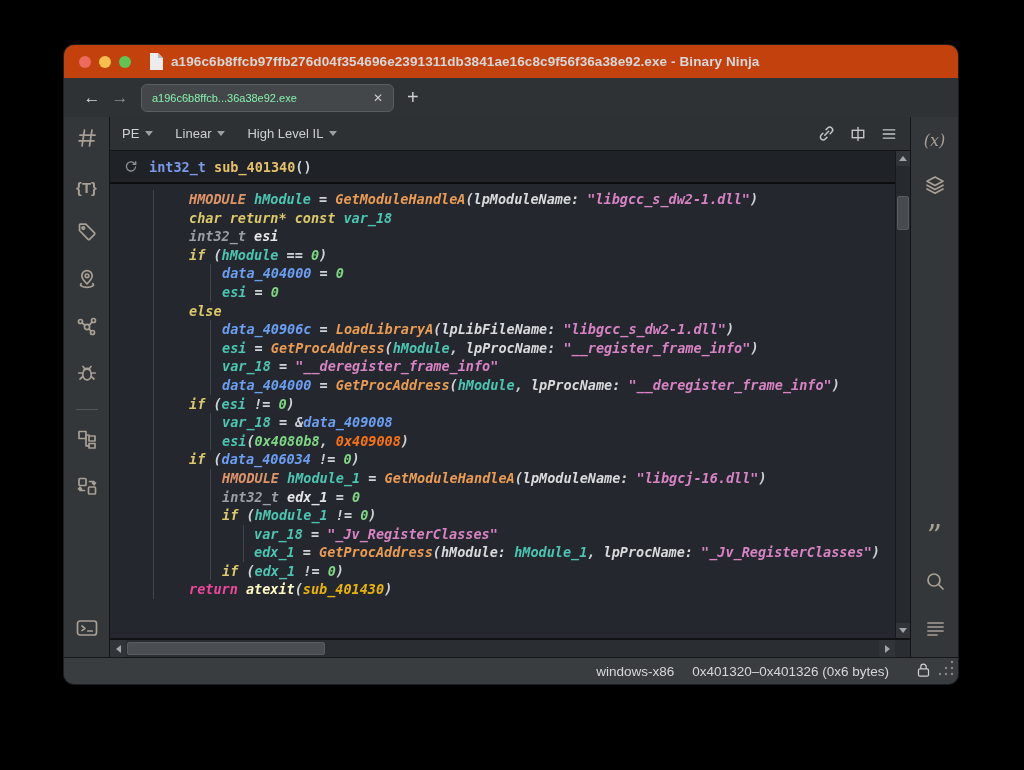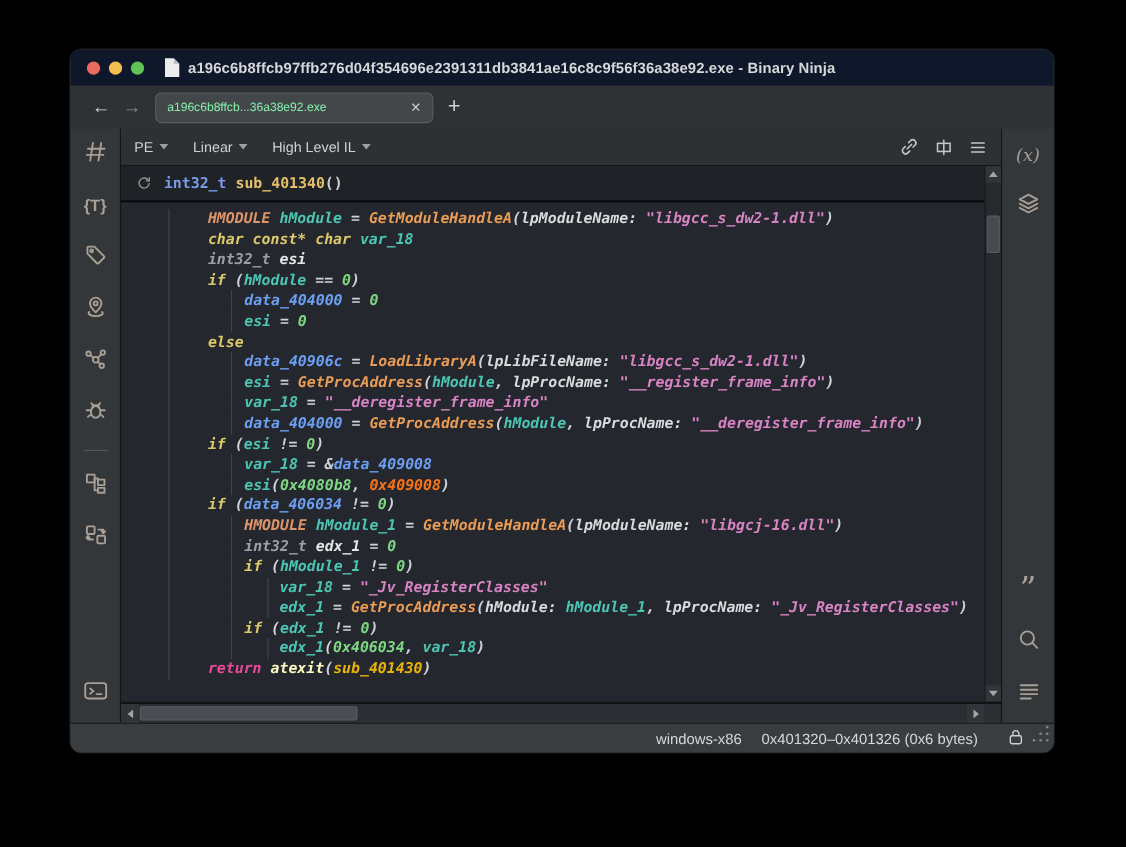--- a/index.html
+++ b/index.html
@@ -5,21 +5,21 @@
   * { margin:0; padding:0; box-sizing:border-box; }
   html,body { width:1024px; height:770px; background:#000; overflow:hidden;
               font-family:"Liberation Sans", sans-serif; }
 
   .window { position:absolute; left:64px; top:45px; width:894px; height:639px;
             background:#34373a; border-radius:10px; overflow:hidden;
             box-shadow:0 0 0 1px #1b1c1d, 0 18px 45px rgba(0,0,0,.6);
             display:flex; flex-direction:column; }
 
   
-  .titlebar { height:33px; background:#0f172a; display:flex; align-items:center;
+  .titlebar { height:33px; background:#c2410c; display:flex; align-items:center;
               padding-left:15px; flex:0 0 auto; }
   .light { width:12px; height:12px; border-radius:50%; margin-right:8px; }
   .doc-icon { margin-left:9px; margin-right:7px; display:flex; }
   .title-text { color:#d6d7d8; font-size:13.5px; font-weight:bold; letter-spacing:.1px; }
 
   
   .tabbar { height:39px; background:#2f3234; display:flex; align-items:center;
             padding-left:14px; flex:0 0 auto; }
   .nav-arrow { width:28px; text-align:center; font-size:17px; color:#d8d9da; cursor:default; }
   .nav-arrow.fwd { color:#8a8d90; }
@@ -257,21 +257,21 @@
         <span class="sig-text" id="sig-line"><span style="color: rgb(125, 154, 232);">int32_t</span><span style="color: rgb(206, 210, 214);"> </span><span style="color: rgb(229, 192, 106);">sub_401340</span><span style="color: rgb(206, 210, 214);">()</span></span>
       </div>
 
       <div class="codearea" id="codearea">
           <div class="code-line">
             <span class="guide g1"></span>
             <span class="lt i1"><span style="color: rgb(222, 148, 104);">HMODULE</span><span style="color: rgb(206, 210, 214);"> </span><span style="color: rgb(76, 197, 178);">hModule</span><span style="color: rgb(206, 210, 214);"> = </span><span style="color: rgb(234, 156, 84);">GetModuleHandleA</span><span style="color: rgb(206, 210, 214);">(</span><span style="color: rgb(216, 218, 220);">lpModuleName: </span><span style="color: rgb(216, 131, 196);">"libgcc_s_dw2-1.dll"</span><span style="color: rgb(206, 210, 214);">)</span></span>
           </div>
           <div class="code-line">
             <span class="guide g1"></span>
-            <span class="lt i1"><span style="color: rgb(220, 201, 106);">char const* char</span><span style="color: rgb(206, 210, 214);"> </span><span style="color: rgb(76, 197, 178);">var_18</span></span>
+            <span class="lt i1"><span style="color: rgb(220, 201, 106);">char return* const</span><span style="color: rgb(206, 210, 214);"> </span><span style="color: rgb(76, 197, 178);">var_18</span></span>
           </div>
           <div class="code-line">
             <span class="guide g1"></span>
             <span class="lt i1"><span style="color: rgb(154, 160, 166);">int32_t</span><span style="color: rgb(206, 210, 214);"> </span><span style="color: rgb(228, 230, 232);">esi</span></span>
           </div>
           <div class="code-line">
             <span class="guide g1"></span>
             <span class="lt i1"><span style="color: rgb(220, 201, 106);">if</span><span style="color: rgb(206, 210, 214);"> (</span><span style="color: rgb(76, 197, 178);">hModule</span><span style="color: rgb(206, 210, 214);"> == </span><span style="color: rgb(127, 215, 131);">0</span><span style="color: rgb(206, 210, 214);">)</span></span>
           </div>
           <div class="code-line">
@@ -350,26 +350,20 @@
           <div class="code-line">
             <span class="guide g1"></span>
             <span class="guide g2"></span>
             <span class="guide g3"></span>
             <span class="lt i3"><span style="color: rgb(76, 197, 178);">edx_1</span><span style="color: rgb(206, 210, 214);"> = </span><span style="color: rgb(234, 156, 84);">GetProcAddress</span><span style="color: rgb(206, 210, 214);">(</span><span style="color: rgb(216, 218, 220);">hModule: </span><span style="color: rgb(76, 197, 178);">hModule_1</span><span style="color: rgb(206, 210, 214);">, </span><span style="color: rgb(216, 218, 220);">lpProcName: </span><span style="color: rgb(216, 131, 196);">"_Jv_RegisterClasses"</span><span style="color: rgb(206, 210, 214);">)</span></span>
           </div>
           <div class="code-line">
             <span class="guide g1"></span>
             <span class="guide g2"></span>
             <span class="lt i2"><span style="color: rgb(220, 201, 106);">if</span><span style="color: rgb(206, 210, 214);"> (</span><span style="color: rgb(76, 197, 178);">edx_1</span><span style="color: rgb(206, 210, 214);"> != </span><span style="color: rgb(127, 215, 131);">0</span><span style="color: rgb(206, 210, 214);">)</span></span>
-          </div>
-          <div class="code-line">
-            <span class="guide g1"></span>
-            <span class="guide g2"></span>
-            <span class="guide g3"></span>
-            <span class="lt i3"><span style="color: rgb(76, 197, 178);">edx_1</span><span style="color: rgb(206, 210, 214);">(</span><span style="color: rgb(127, 215, 131);">0x406034</span><span style="color: rgb(206, 210, 214);">, </span><span style="color: rgb(76, 197, 178);">var_18</span><span style="color: rgb(206, 210, 214);">)</span></span>
           </div>
           <div class="code-line">
             <span class="guide g1"></span>
             <span class="lt i1"><span style="color: #ec4899;">return</span><span style="color: rgb(206, 210, 214);"> </span><span style="color: #fef9c3;">atexit</span><span style="color: rgb(206, 210, 214);">(</span><span style="color: #eab308;">sub_401430</span><span style="color: rgb(206, 210, 214);">)</span></span>
           </div>
         </div>
 
       <div class="vscroll">
         <div class="sbtn up">
             <div class="tri-up"></div>

